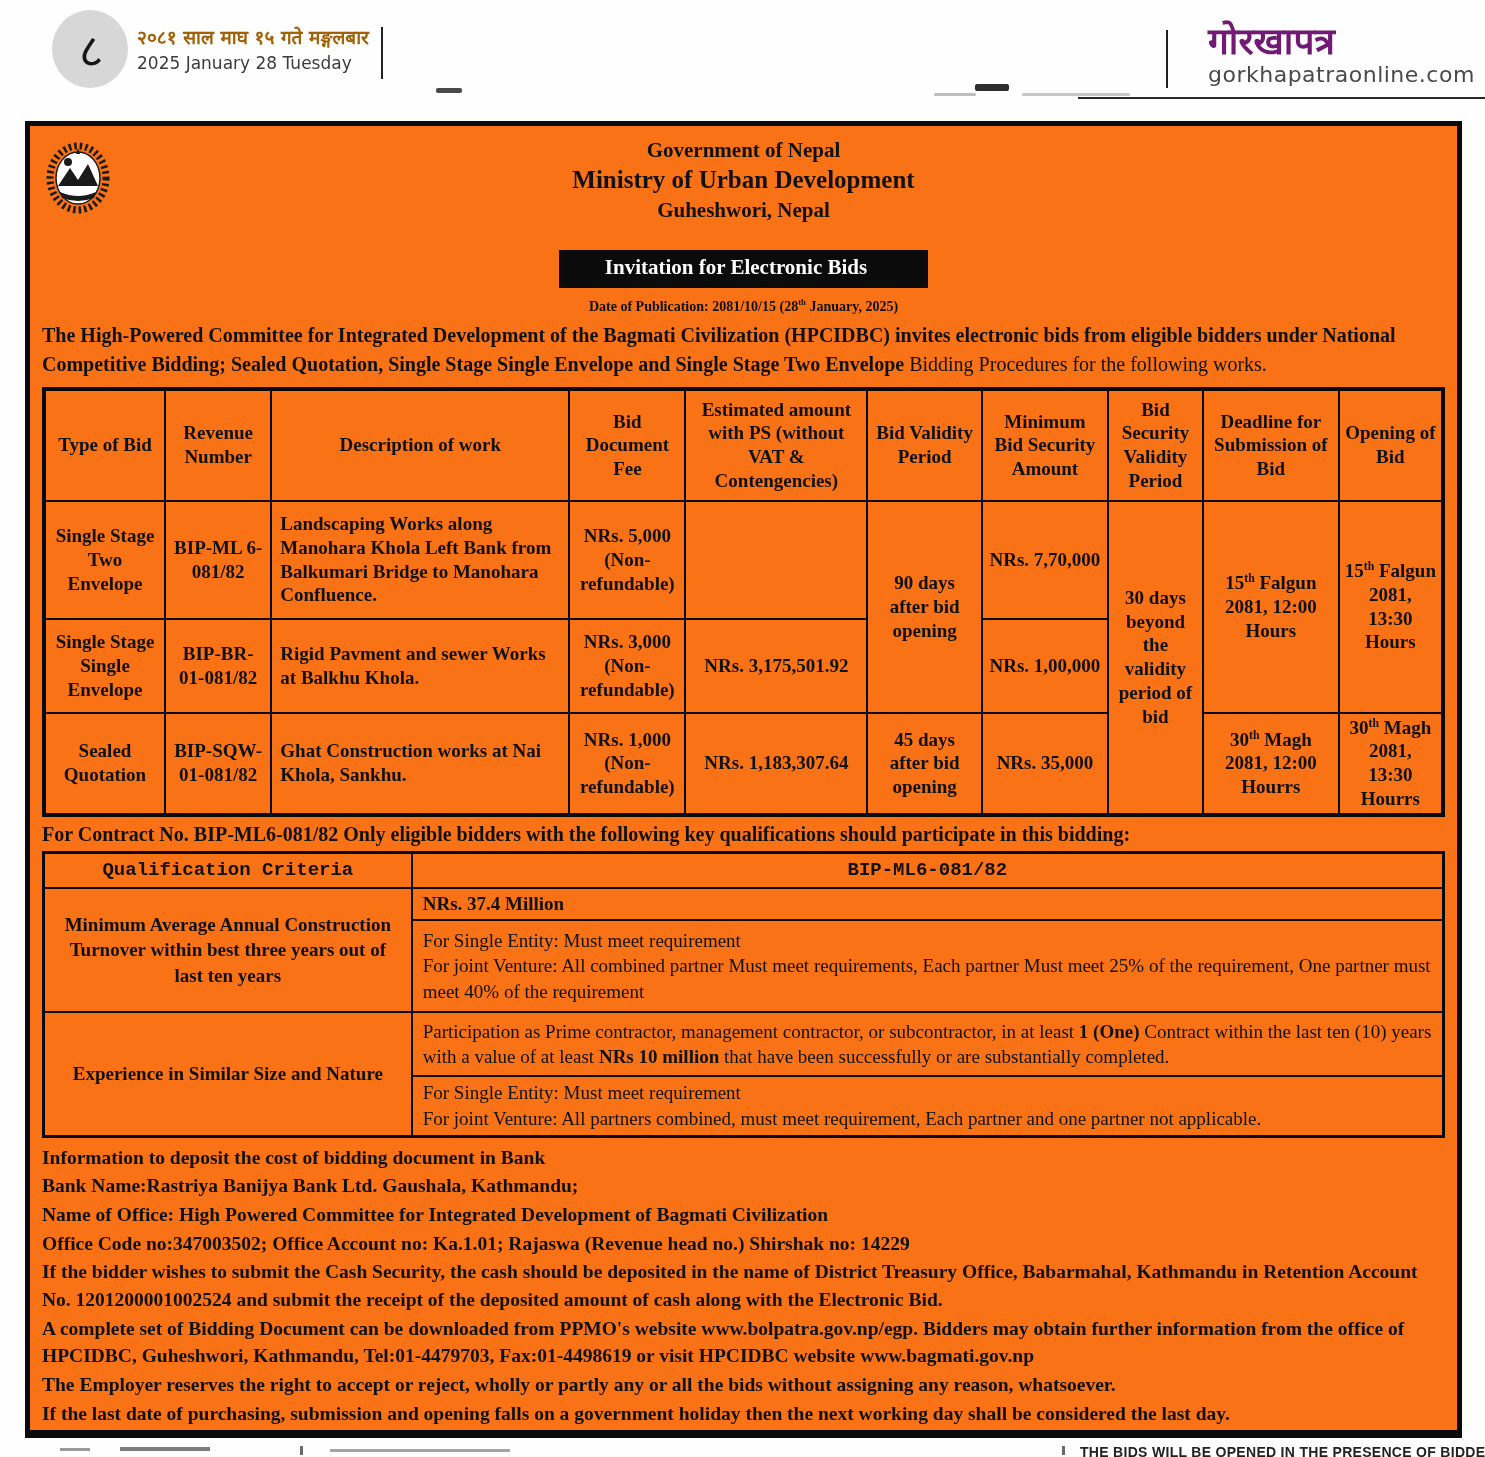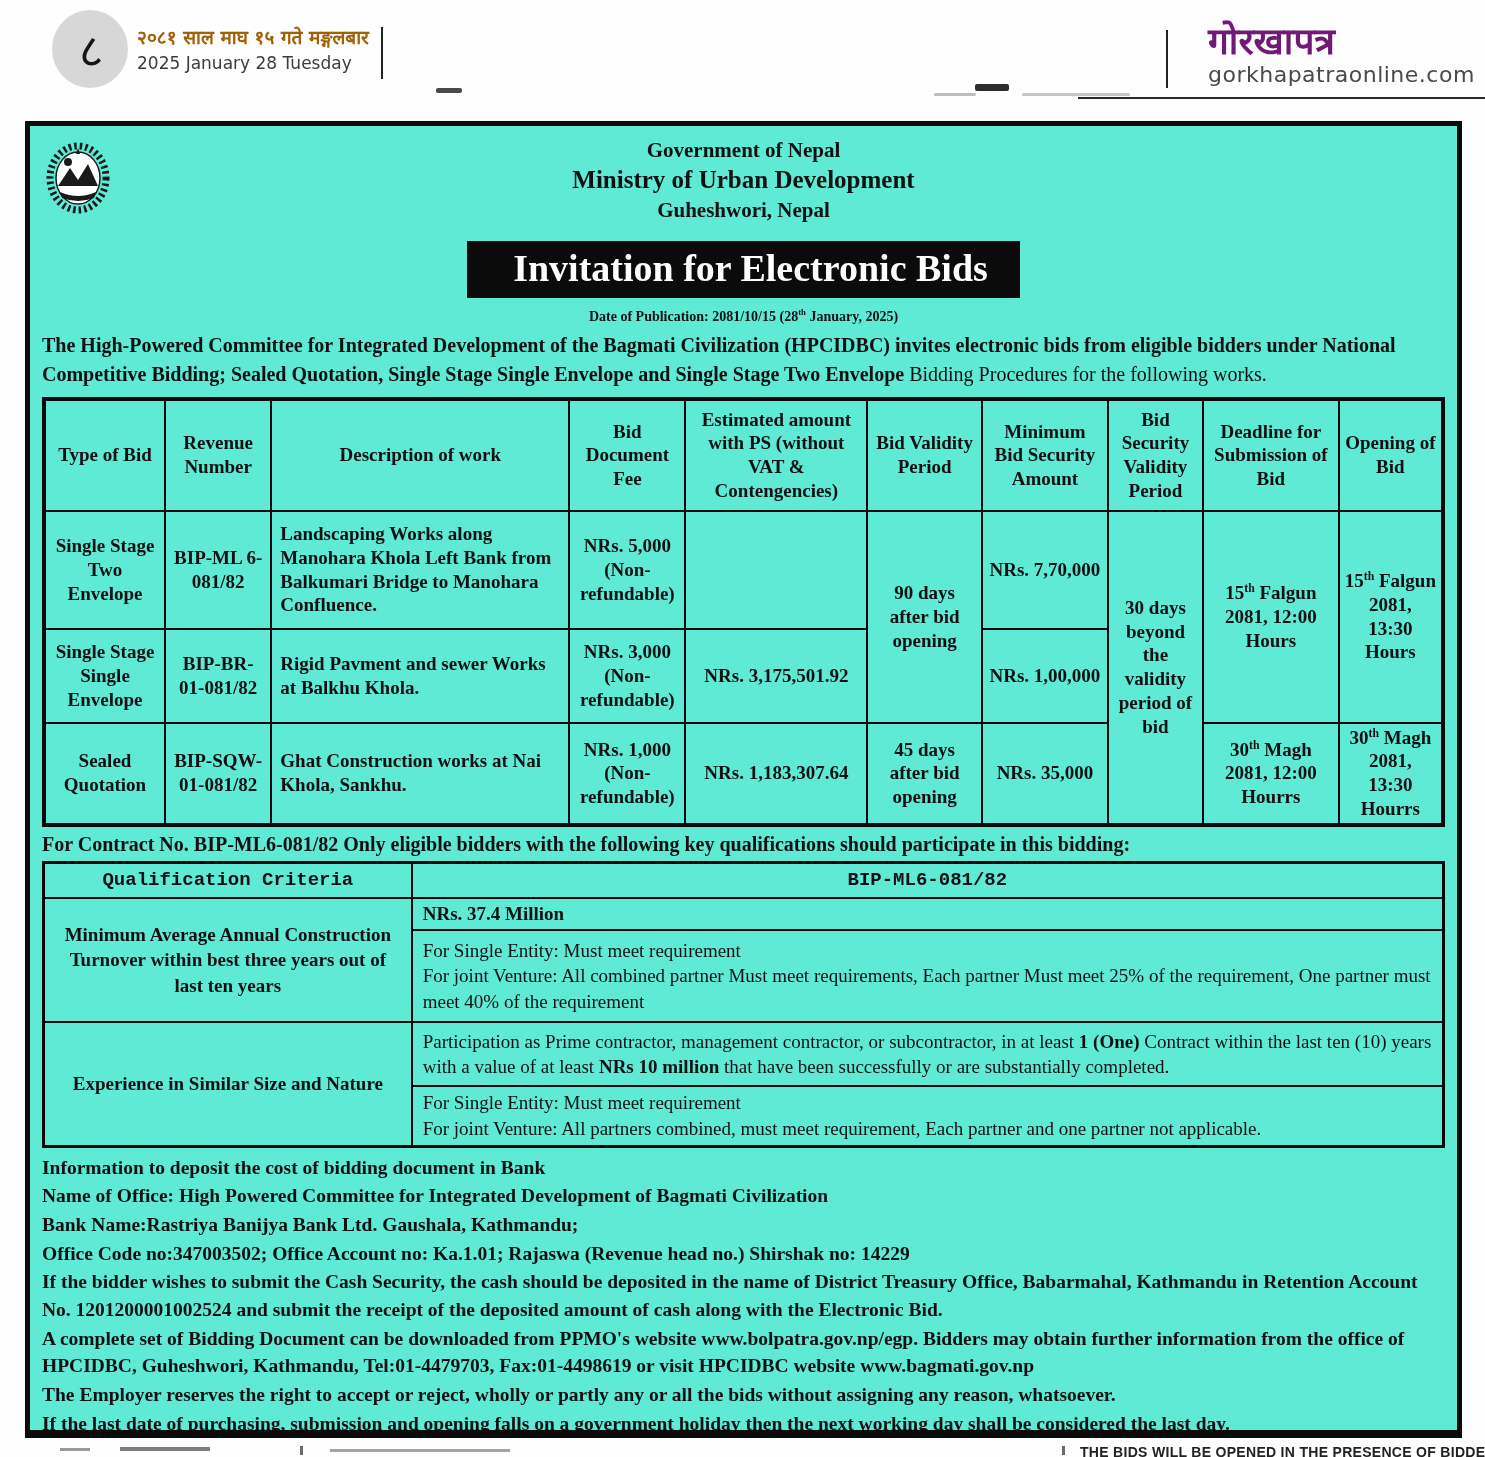--- a/index.html
+++ b/index.html
@@ -22,29 +22,29 @@
   .site{ position:absolute; left:1208px; top:62px; font-family:"DejaVu Sans",sans-serif;
     font-size:22px; color:#4a4a4a; letter-spacing:.5px; }
   .rule-right{ position:absolute; left:1078px; top:97px; width:407px; height:2px; background:#2a2a2a; }
   .smudge{ position:absolute; background:#9a9a9a; border-radius:2px; }
   .sm1{ left:436px; top:88px; width:26px; height:5px; background:#4a4a4a;}
   .sm2{ left:934px; top:93px; width:42px; height:3px; background:#bdbdbd;}
   .sm3{ left:975px; top:84px; width:34px; height:7px; background:#2e2e2e;}
   .sm4{ left:1022px; top:93px; width:108px; height:3px; background:#c6c6c6;}
   
   .notice{ position:absolute; left:25px; top:121px; width:1437px; height:1317px;
-    background:#5eead4; border:5px solid #0a0a0a; border-bottom-width:8px; padding:6px 12px 0 12px; overflow:hidden; }
+    background:#f97316; border:5px solid #0a0a0a; border-bottom-width:8px; padding:6px 12px 0 12px; overflow:hidden; }
   .emblem{ position:absolute; left:16px; top:14px; }
   .c-line{ text-align:center; font-weight:bold; }
   .gov{ font-size:21px; margin-top:6px; }
   .ministry{ font-size:25px; margin-top:3px; }
   .committee{ font-size:28px; margin-top:4px; }
   .loc{ font-size:21px; margin-top:4px; }
-  .banner{ display:table; margin:18px auto 0 auto; background:#0b0b0b; color:#fff;
-    font-size:38px; font-weight:bold; padding:5px 32px 8px 46px; }
+  .banner{ display:table; margin:27px auto 0 auto; background:#0b0b0b; color:#fff;
+    font-size:21px; font-weight:bold; padding:5px 61px 8px 46px; }
   .pubdate{ text-align:center; font-size:14px; font-weight:bold; margin-top:9px; }
   sup.s{ vertical-align:super; font-size:62%; }
   .intro{ font-size:20px; margin-top:6px; line-height:1.45; text-align:left; }
   .intro .b{ font-weight:bold; }
   
   table.bids{ width:100%; border-collapse:collapse; margin-top:8px; border:4px solid #0a0a0a;
     table-layout:fixed; }
   table.bids th, table.bids td{ border:2px solid #0a0a0a; font-size:19px; font-weight:bold;
     text-align:center; vertical-align:middle; padding:2px 5px; line-height:1.25; }
   table.bids td.desc{ text-align:left; padding-left:8px; }
@@ -223,22 +223,22 @@
         <td class="qval">
           <div>For Single Entity: Must meet requirement</div>
           <div>For joint Venture: All partners combined, must meet requirement, Each partner and one partner not applicable.</div>
         </td>
       </tr>
     </tbody>
       </table>
 
     <div class="bank">
       <div>Information to deposit the cost of bidding document in Bank</div>
+      <div>Bank Name:Rastriya Banijya Bank Ltd. Gaushala, Kathmandu;</div>
       <div>Name of Office: High Powered Committee for Integrated Development of Bagmati Civilization</div>
-      <div>Bank Name:Rastriya Banijya Bank Ltd. Gaushala, Kathmandu;</div>
       <div>Office Code no:347003502; Office Account no: Ka.1.01; Rajaswa (Revenue head no.) Shirshak no: 14229</div>
       <div>If the bidder wishes to submit the Cash Security, the cash should be deposited in the name of District Treasury Office, Babarmahal, Kathmandu in Retention Account No. 1201200001002524 and submit the receipt of the deposited amount of cash along with the Electronic Bid.</div>
       <div>A complete set of Bidding Document can be downloaded from PPMO's website www.bolpatra.gov.np/egp. Bidders may obtain further information from the office of HPCIDBC, Guheshwori, Kathmandu, Tel:01-4479703, Fax:01-4498619 or visit HPCIDBC website www.bagmati.gov.np</div>
       <div>The Employer reserves the right to accept or reject, wholly or partly any or all the bids without assigning any reason, whatsoever.</div>
       <div>If the last date of purchasing, submission and opening falls on a government holiday then the next working day shall be considered the last day.</div>
     </div>
   </div>
 
   <div class="cut-dash cd1"></div>
   <div class="cut-dash cd2"></div>

